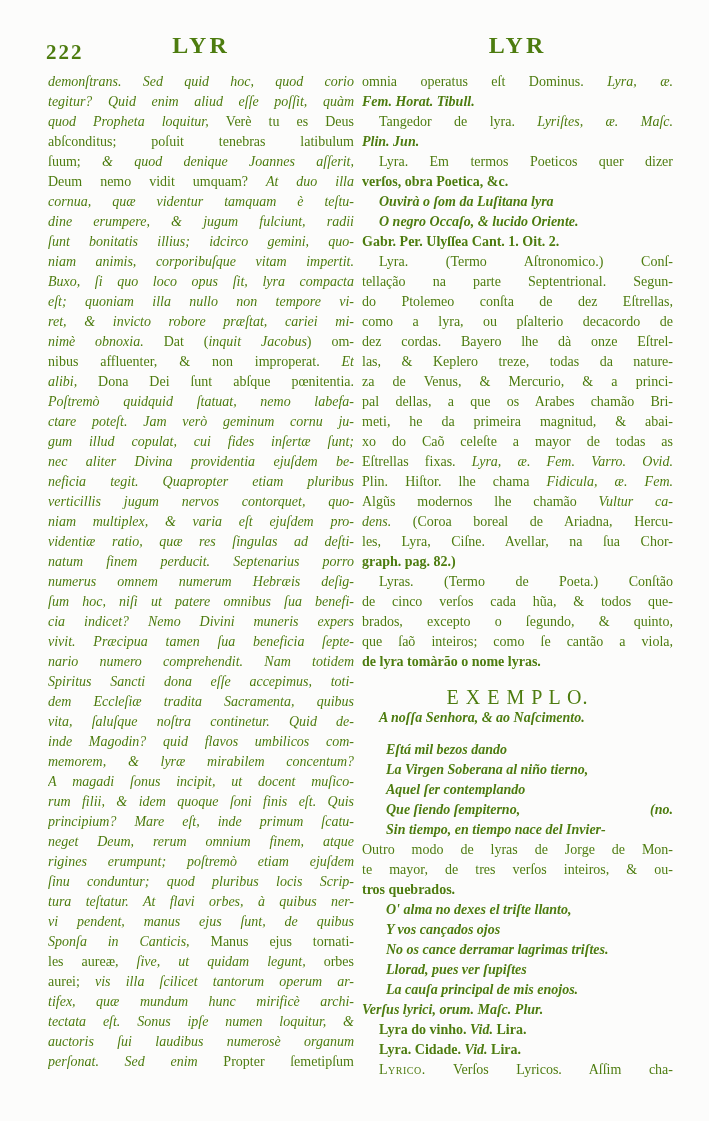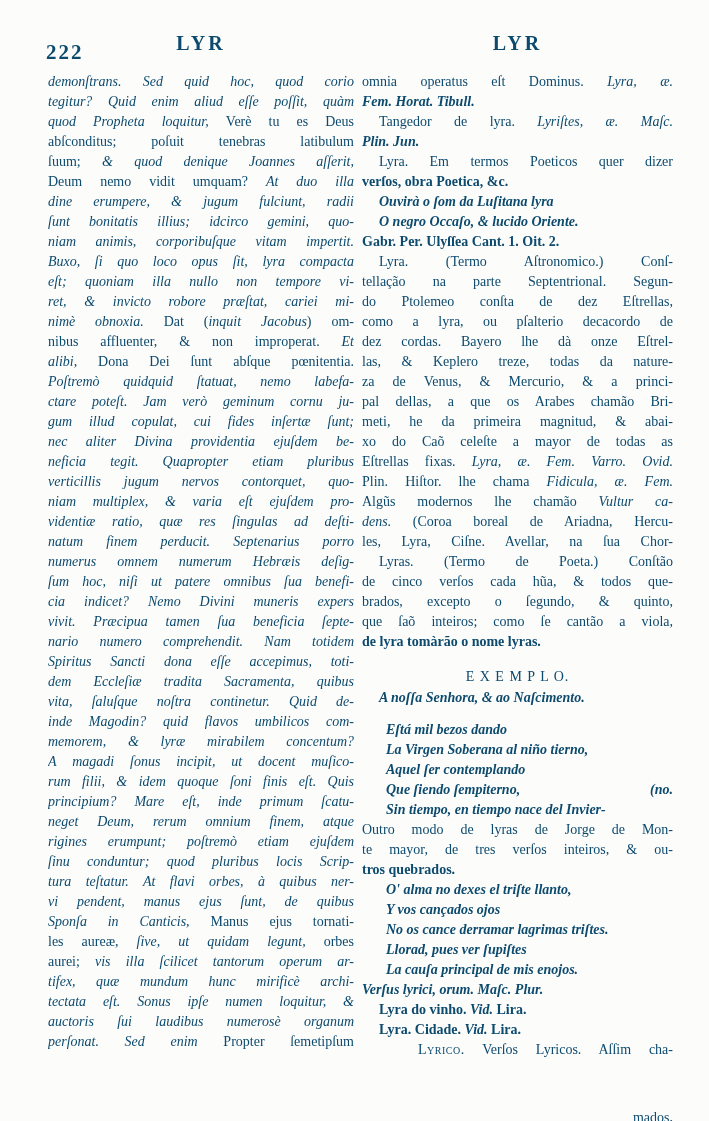--- a/index.html
+++ b/index.html
@@ -1,30 +1,30 @@
 <!DOCTYPE html>
 <html><head>
 <meta charset="utf-8">
 <style>
   html,body{margin:0;padding:0;}
   .page{
     position:relative;
     width:709px;height:1121px;
     background:#fcfcfb;
     font-family:"Liberation Serif", serif;
-    color:#0c4a6e;
+    color:#4d7c0f;
     overflow:hidden;
   }
   .pagenum{
     position:absolute;left:46px;top:40px;
     font-size:21px;font-weight:bold;letter-spacing:2px;
   }
   .h-title{
     position:absolute;top:32px;
-    font-size:20px;font-weight:bold;letter-spacing:3px;
+    font-size:24px;font-weight:bold;letter-spacing:3px;
     text-align:center;
   }
   .h-left{left:48px;width:306px;}
   .h-right{left:362px;width:311px;}
   .col{
     position:absolute;top:72px;
     font-size:14px;
   }
   .col-left{left:48px;width:306px;}
   .col-right{left:362px;width:311px;}
@@ -32,38 +32,39 @@
     height:20px;line-height:20px;
     overflow:hidden;
   }
   .a-j{text-align:justify;text-align-last:justify;}
   .a-l{text-align:left;font-weight:bold;}
   .a-c{text-align:center;text-align-last:center;}
   .a-r{text-align:right;text-align-last:right;margin-top:48px;}
   .ind1{padding-left:17px;}
   .ind2{padding-left:24px;}
   .seg-i{font-style:italic;}
-  .seg-sc{font-variant:small-caps;letter-spacing:0.5px;margin-left:39px;}
+  .seg-sc{font-variant:small-caps;letter-spacing:0.5px;}
   .seg-fr{float:right;}
-  .exemplo{font-size:14px;letter-spacing:1px;height:22px;line-height:22px;}
+  .exemplo{font-size:20px;letter-spacing:1px;height:22px;line-height:22px;}
 </style>
 </head>
 <body>
 
 <div class="page">
   <span class="pagenum">222</span>
   <div class="h-title h-left">LYR</div>
   <div class="h-title h-right">LYR</div>
   <div class="col col-left" id="col-left">
       <div class="line a-j"><span class="seg-i">demonſtrans. Sed quid hoc, quod corio</span></div>
       <div class="line a-j"><span class="seg-i">tegitur? Quid enim aliud eſſe poſſit, quàm</span></div>
       <div class="line a-j"><span class="seg-i">quod Propheta loquitur, </span><span class="">Verè tu es Deus</span></div>
       <div class="line a-j"><span class="">abſconditus; poſuit tenebras latibulum</span></div>
       <div class="line a-j"><span class="">ſuum; </span><span class="seg-i">&amp; quod denique Joannes aſſerit,</span></div>
       <div class="line a-j"><span class="">Deum nemo vidit umquam? </span><span class="seg-i">At duo illa</span></div>
+      <div class="line a-j"><span class="seg-i">cornua, quæ videntur tamquam è teſtu-</span></div>
       <div class="line a-j"><span class="seg-i">dine erumpere, &amp; jugum fulciunt, radii</span></div>
       <div class="line a-j"><span class="seg-i">ſunt bonitatis illius; idcirco gemini, quo-</span></div>
       <div class="line a-j"><span class="seg-i">niam animis, corporibuſque vitam impertit.</span></div>
       <div class="line a-j"><span class="seg-i">Buxo, ſi quo loco opus ſit, lyra compacta</span></div>
       <div class="line a-j"><span class="seg-i">eſt; quoniam illa nullo non tempore vi-</span></div>
       <div class="line a-j"><span class="seg-i">ret, &amp; invicto robore præſtat, cariei mi-</span></div>
       <div class="line a-j"><span class="seg-i">nimè obnoxia. </span><span class="">Dat (</span><span class="seg-i">inquit Jacobus</span><span class="">) om-</span></div>
       <div class="line a-j"><span class="">nibus affluenter, &amp; non improperat. </span><span class="seg-i">Et</span></div>
       <div class="line a-j"><span class="seg-i">alibi, </span><span class="">Dona Dei ſunt abſque pœnitentia.</span></div>
       <div class="line a-j"><span class="seg-i">Poſtremò quidquid ſtatuat, nemo labefa-</span></div>
@@ -119,20 +120,21 @@
       <div class="line a-j"><span class="">las, &amp; Keplero treze, todas da nature-</span></div>
       <div class="line a-j"><span class="">za de Venus, &amp; Mercurio, &amp; a princi-</span></div>
       <div class="line a-j"><span class="">pal dellas, a que os Arabes chamão Bri-</span></div>
       <div class="line a-j"><span class="">meti, he da primeira magnitud, &amp; abai-</span></div>
       <div class="line a-j"><span class="">xo do Caõ celeſte a mayor de todas as</span></div>
       <div class="line a-j"><span class="">Eſtrellas fixas. </span><span class="seg-i">Lyra, æ. Fem. Varro. Ovid.</span></div>
       <div class="line a-j"><span class="">Plin. Hiſtor. lhe chama </span><span class="seg-i">Fidicula, æ. Fem.</span></div>
       <div class="line a-j"><span class="">Algũs modernos lhe chamão </span><span class="seg-i">Vultur ca-</span></div>
       <div class="line a-j"><span class="seg-i">dens. </span><span class="">(Coroa boreal de Ariadna, Hercu-</span></div>
       <div class="line a-j"><span class="">les, Lyra, Ciſne. Avellar, na ſua Chor-</span></div>
+      <div class="line a-l"><span class="">graph. pag. 82.)</span></div>
       <div class="line a-j ind1"><span class="">Lyras. (Termo de Poeta.) Conſtão</span></div>
       <div class="line a-j"><span class="">de cinco verſos cada hũa, &amp; todos que-</span></div>
       <div class="line a-j"><span class="">brados, excepto o ſegundo, &amp; quinto,</span></div>
       <div class="line a-j"><span class="">que ſaõ inteiros; como ſe cantão a viola,</span></div>
       <div class="line a-l"><span class="">de lyra tomàrão o nome lyras.</span></div>
       <div class="line a-c exemplo" style="margin-top: 14px;"><span class="">E X E M P L O.</span></div>
       <div class="line a-l ind1"><span class="seg-i">A noſſa Senhora, &amp; ao Naſcimento.</span></div>
       <div class="line a-l ind2" style="margin-top: 12px;"><span class="seg-i">Eſtá mil bezos dando</span></div>
       <div class="line a-l ind2"><span class="seg-i">La Virgen Soberana al niño tierno,</span></div>
       <div class="line a-l ind2"><span class="seg-i">Aquel ſer contemplando</span></div>

